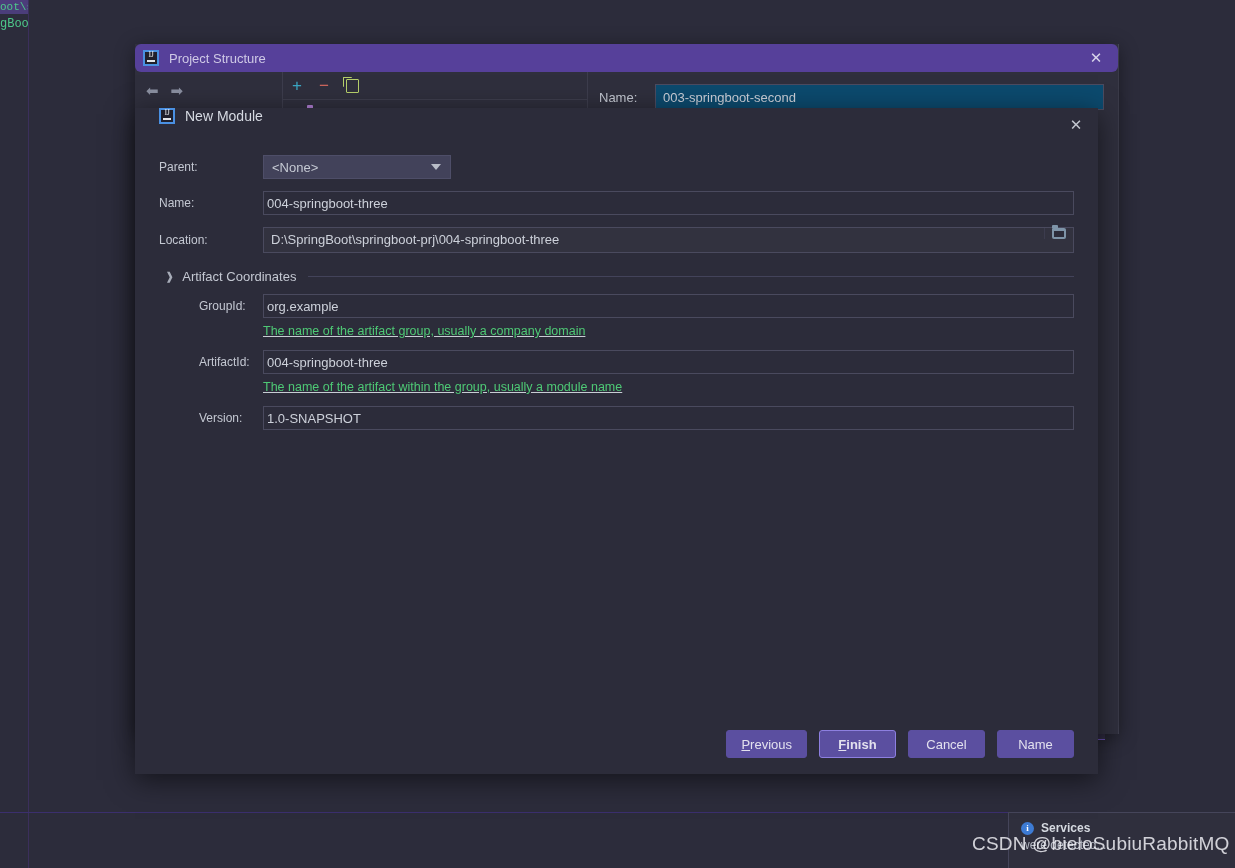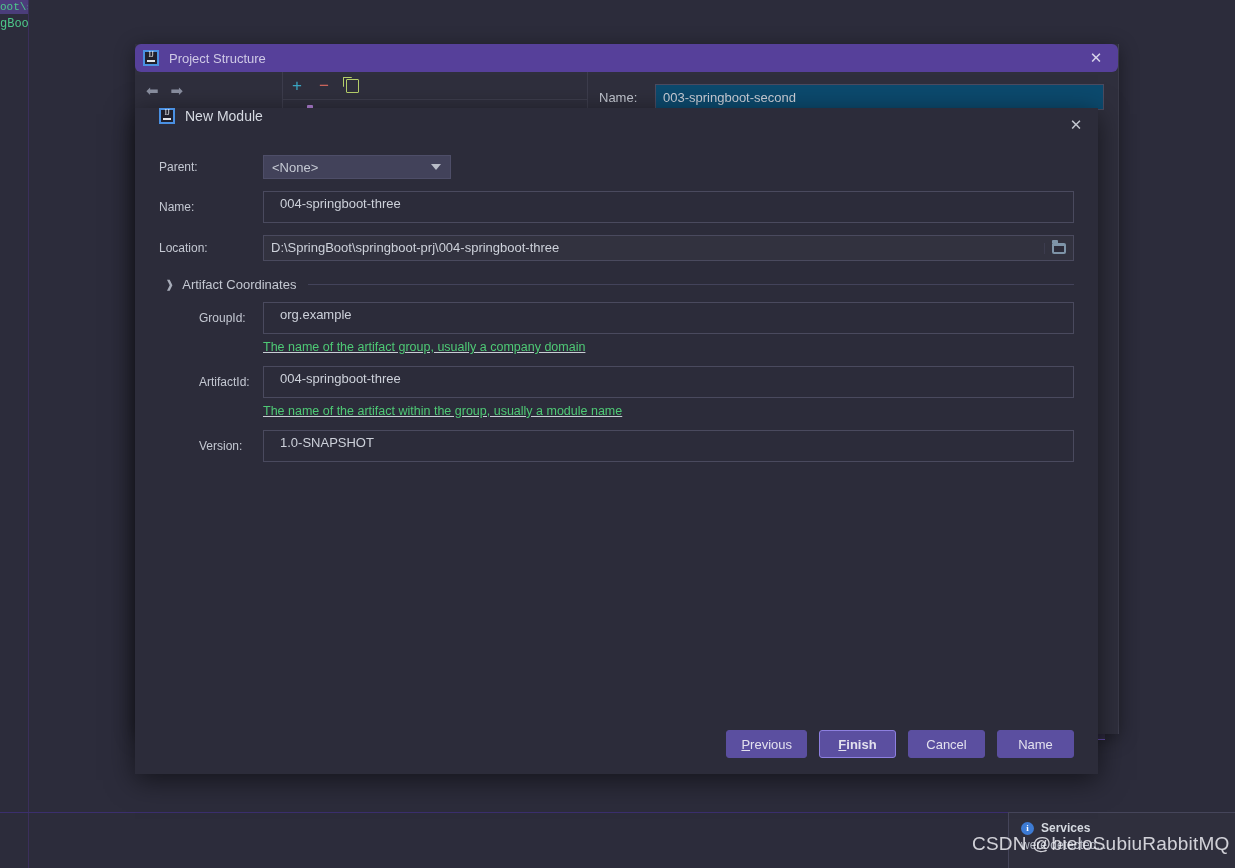--- a/index.html
+++ b/index.html
@@ -374,26 +374,26 @@
     color: #c4c8d2;
     font-size: 12px;
   }
   .form-label.indented {
     width: 104px;
     padding-left: 40px;
     box-sizing: border-box;
   }
   .text-input {
     flex: 1;
-    height: 32px;
+    height: 24px;
     line-height: 24px;
     background: #2c2c3a;
     border: 1px solid #4a4a5e;
     box-sizing: border-box;
-    padding: 0 16px;
+    padding: 0 3px;
     color: #cdd1da;
     font-size: 13px;
   }
   #parent-combo {
     width: 188px;
     height: 24px;
     background: #42425a;
     border: 1px solid #4e4e68;
     box-sizing: border-box;
     display: flex;
@@ -408,21 +408,21 @@
     right: 9px; top: 50%;
     transform: translateY(-50%);
     width: 0; height: 0;
     border-left: 5px solid transparent;
     border-right: 5px solid transparent;
     border-top: 6px solid #b9bdc8;
   }
   #location-wrap {
     flex: 1;
     display: flex;
-    align-items: center;
+    align-items: flex-start;
     height: 26px;
     border: 1px solid #4a4a5e;
     background: #32323f;
     box-sizing: border-box;
   }
   #location-input {
     flex: 1;
     line-height: 24px;
     padding: 0 7px;
     color: #cdd1da;

